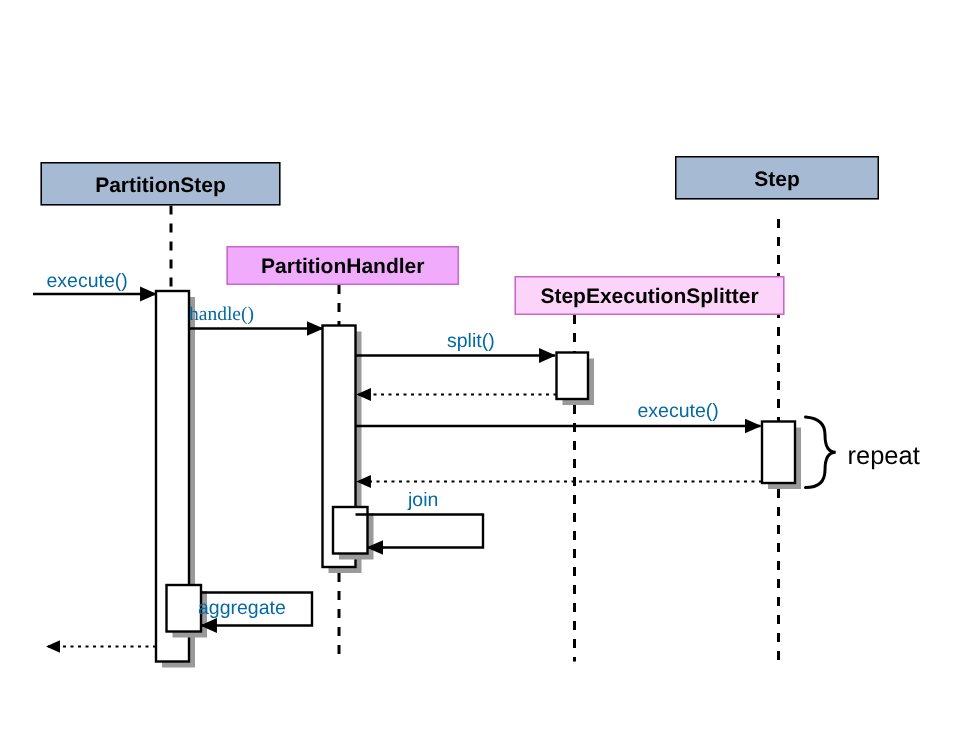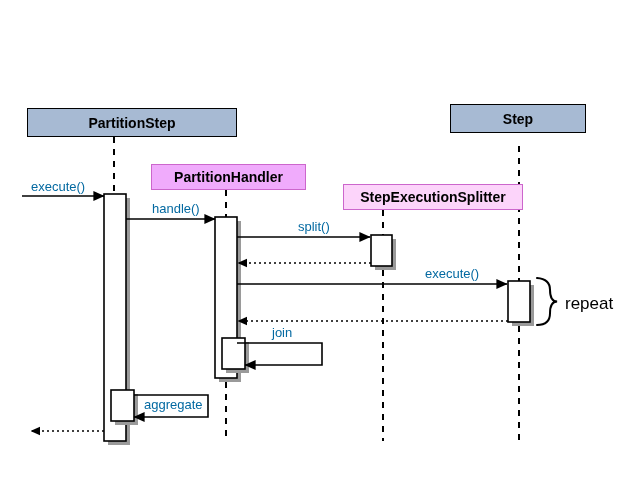--- a/index.html
+++ b/index.html
@@ -97,38 +97,38 @@
         <line x1="104" y1="431" x2="31" y2="431" stroke="#000000" stroke-width="1.4" marker-end="url(#arrow-solid)" stroke-dasharray="2,3"></line>
         <path d="M 237 343 L 322 343 L 322 365 L 245 365" fill="none" stroke="#000000" stroke-width="1.6" marker-end="url(#arrow-solid)"></path>
         <path d="M 134 395 L 208 395 L 208 417 L 134 417" fill="none" stroke="#000000" stroke-width="1.6" marker-end="url(#arrow-solid)"></path>
       </g>
     <g id="layer-fragments">
         <path d="M 537 278 q 13 1 13 11.75 q 0 11.75 7.15 11.75 q -7.15 0 -7.15 11.75 q 0 11.75 -13 11.75" fill="none" stroke="#000000" stroke-width="2" stroke-linecap="round"></path>
       </g>
   </svg>
 
   <div id="participant-boxes">
-      <div class="participant-box" style="left: 27px; top: 108px; width: 210px; height: 29px; background: rgb(167, 186, 211); border-color: rgb(0, 0, 0);">
+      <div class="participant-box" style="left: 27px; top: 108px; width: 160px; height: 29px; background: rgb(167, 186, 211); border-color: rgb(0, 0, 0);">
         <span>PartitionStep</span>
       </div>
       <div class="participant-box" style="left: 151px; top: 152px; width: 155px; height: 26px; background: #f0abfc; border-color: rgb(204, 102, 204); margin-top: 12px;">
         <span>PartitionHandler</span>
       </div>
       <div class="participant-box" style="left: 295px; top: 184px; width: 180px; height: 26px; background: rgb(252, 212, 250); border-color: rgb(204, 102, 204); margin-left: 48px;">
         <span>StepExecutionSplitter</span>
       </div>
       <div class="participant-box" style="left: 450px; top: 104px; width: 136px; height: 29px; background: rgb(167, 186, 211); border-color: rgb(0, 0, 0);">
         <span>Step</span>
       </div>
     </div>
   <div id="message-labels">
       <div class="msg-label" style="left: 31px; top: 180px;">execute()</div>
-      <div class="msg-label" style="left: 152px; top: 202px;">handle()</div>
+      <div class="msg-label" style="left: 126px; top: 202px; font-family: Liberation Serif, serif;">handle()</div>
       <div class="msg-label" style="left: 270px; top: 220px; margin-left: 28px;">split()</div>
       <div class="msg-label" style="left: 425px; top: 267px;">execute()</div>
       <div class="msg-label" style="left: 272px; top: 326px; text-align: center;">join</div>
-      <div class="msg-label" style="left: 144px; top: 398px;">aggregate</div>
+      <div class="msg-label" style="left: 132px; top: 398px;">aggregate</div>
     </div>
   <div id="fragment-labels">
       <div class="frag-label" style="left: 565px; top: 295px;">repeat</div>
     </div>
 
 </div>
 
 </body></html>

